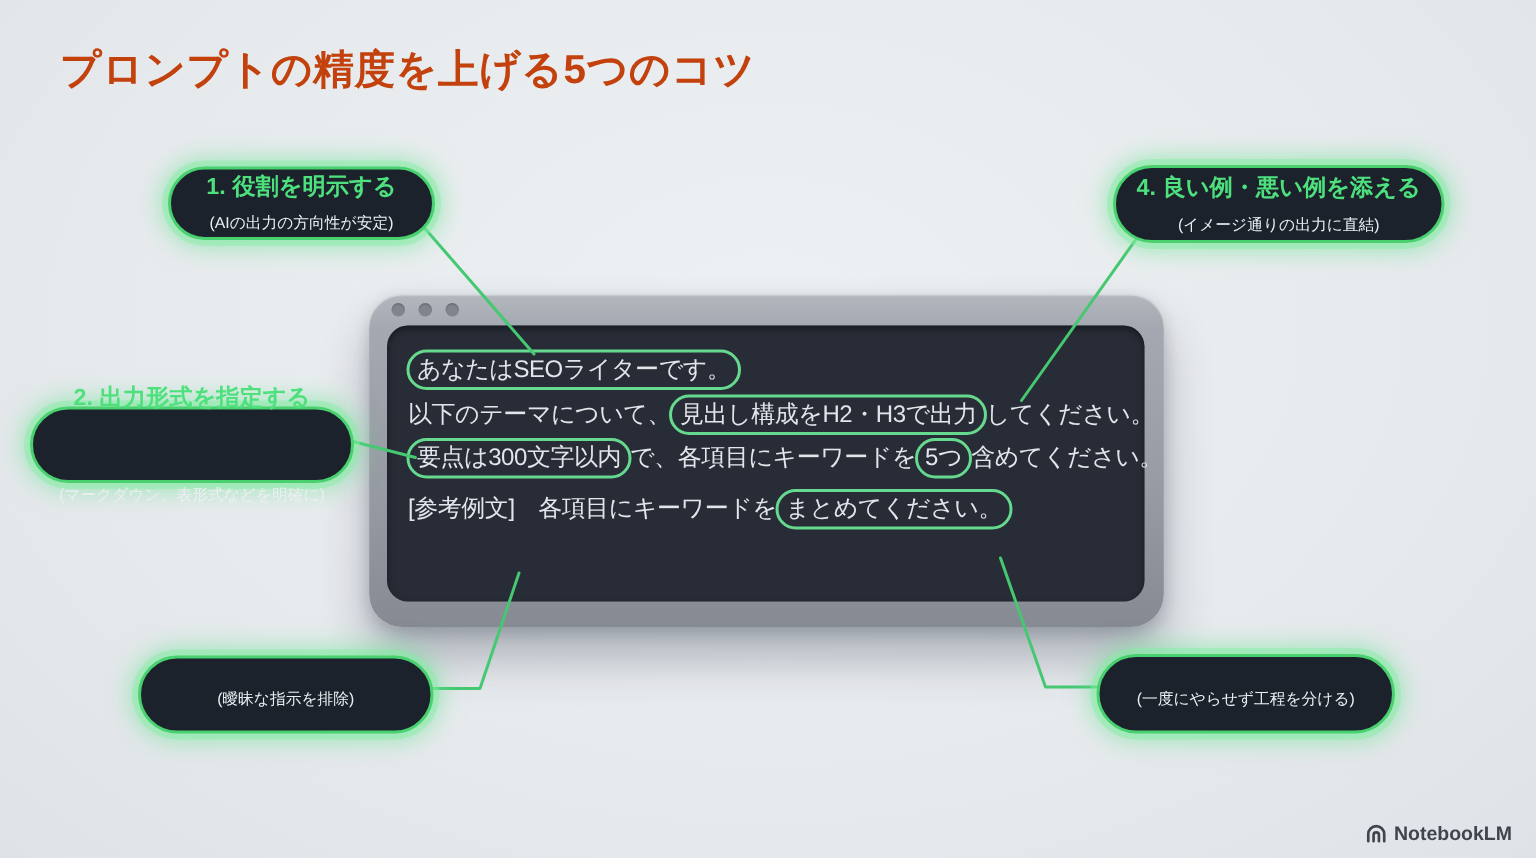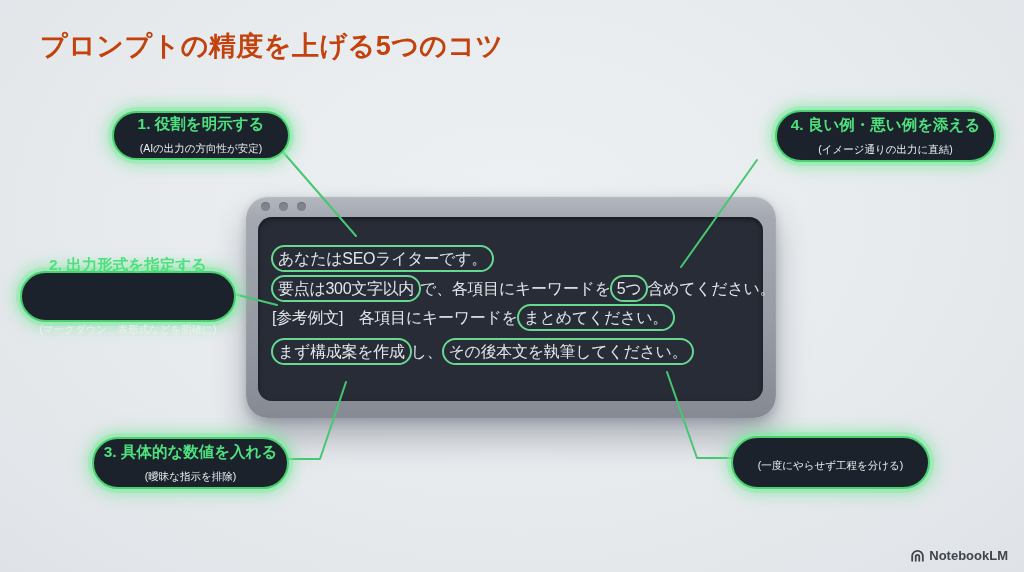--- a/index.html
+++ b/index.html
@@ -35,21 +35,21 @@
                 inset 0 1px 1px rgba(255,255,255,0.55);
   }
   .window-dots { position: absolute; left: 15px; top: 6px; display: flex; gap: 9px; }
   .window-dot {
     width: 9px; height: 9px; border-radius: 50%;
     background: #7f848d; box-shadow: inset 0 1px 1px rgba(0,0,0,0.18);
   }
   .terminal-panel {
     position: absolute; left: 12px; right: 13px; top: 21px; bottom: 17px;
     background: #272c36; border-radius: 14px;
-    padding: 27px 12px 0 14px;
+    padding: 15px 12px 0 14px;
     box-shadow: inset 0 2px 5px rgba(0,0,0,0.45);
   }
   .term-line {
     color: #e2e5ea; font-size: 16px; line-height: 29.5px;
     letter-spacing: -0.3px; white-space: nowrap;
   }
   .term-line:last-child { margin-top: 4px; }
   .circled {
     display: inline-block; line-height: 23px;
     border: 2px solid #66d98f; border-radius: 999px;
@@ -67,21 +67,21 @@
   }
   .callout-title {
     color: #4ee07d; font-weight: 700; font-size: 15.5px; white-space: nowrap;
   }
   .callout-sub {
     color: #eceff2; font-size: 10.5px; margin-top: 7px; white-space: nowrap;
   }
   #callout-1 { left: 112px; top: 111px; width: 178px; height: 49px; }
   #callout-2 { left: 20px;  top: 271px; width: 216px; height: 51px; gap: 40px; }
   #callout-3 { left: 92px;  top: 437px; width: 197px; height: 52px; }
-  #callout-4 { left: 775px; top: 110px; width: 221px; height: 52px; }
+  #callout-4 { left: 742px; top: 110px; width: 221px; height: 52px; }
   #callout-5 { left: 731px; top: 436px; width: 199px; height: 53px; }
 
   
   .brand {
     position: absolute; right: 16px; bottom: 9px; z-index: 3;
     display: flex; align-items: center; gap: 4px;
     color: #3f454d; font-size: 13px; font-weight: 600;
   }
   .brand svg { display: block; }
 </style>
@@ -102,41 +102,40 @@
   <div class="window-dots">
     <span class="window-dot"></span>
     <span class="window-dot"></span>
     <span class="window-dot"></span>
   </div>
   <div class="terminal-panel">
     <div class="term-line">
       <span class="circled">あなたはSEOライターです。</span>
     </div>
     <div class="term-line">
+      <span>以下のテーマについて、</span><span class="circled">見出し構成をH2・H3で出力</span><span>してください。</span>
+    </div>
+    <div class="term-line">
       <span class="circled">要点は300文字以内</span><span>で、各項目にキーワードを</span><span class="circled">5つ</span><span>含めてください。</span>
     </div>
     <div class="term-line">
       <span>[参考例文]　各項目にキーワードを</span><span class="circled">まとめてください。</span>
-    </div>
-    <div class="term-line">
-      <span class="circled">まず構成案を作成</span><span>し、</span><span class="circled">その後本文を執筆してください。</span>
     </div>
   </div>
 </div>
 
 <div class="callout" id="callout-1">
   <div class="callout-title">1. 役割を明示する</div>
   <div class="callout-sub">(AIの出力の方向性が安定)</div>
 </div>
 <div class="callout" id="callout-2">
   <div class="callout-title">2. 出力形式を指定する</div>
   <div class="callout-sub">(マークダウン、表形式などを明確に)</div>
 </div>
 <div class="callout" id="callout-3">
-  <div class="callout-title">3. 具体的な数値を入れる</div>
   <div class="callout-sub">(曖昧な指示を排除)</div>
 </div>
 <div class="callout" id="callout-4">
   <div class="callout-title">4. 良い例・悪い例を添える</div>
   <div class="callout-sub">(イメージ通りの出力に直結)</div>
 </div>
 <div class="callout" id="callout-5">
   <div class="callout-sub">(一度にやらせず工程を分ける)</div>
 </div>
 

